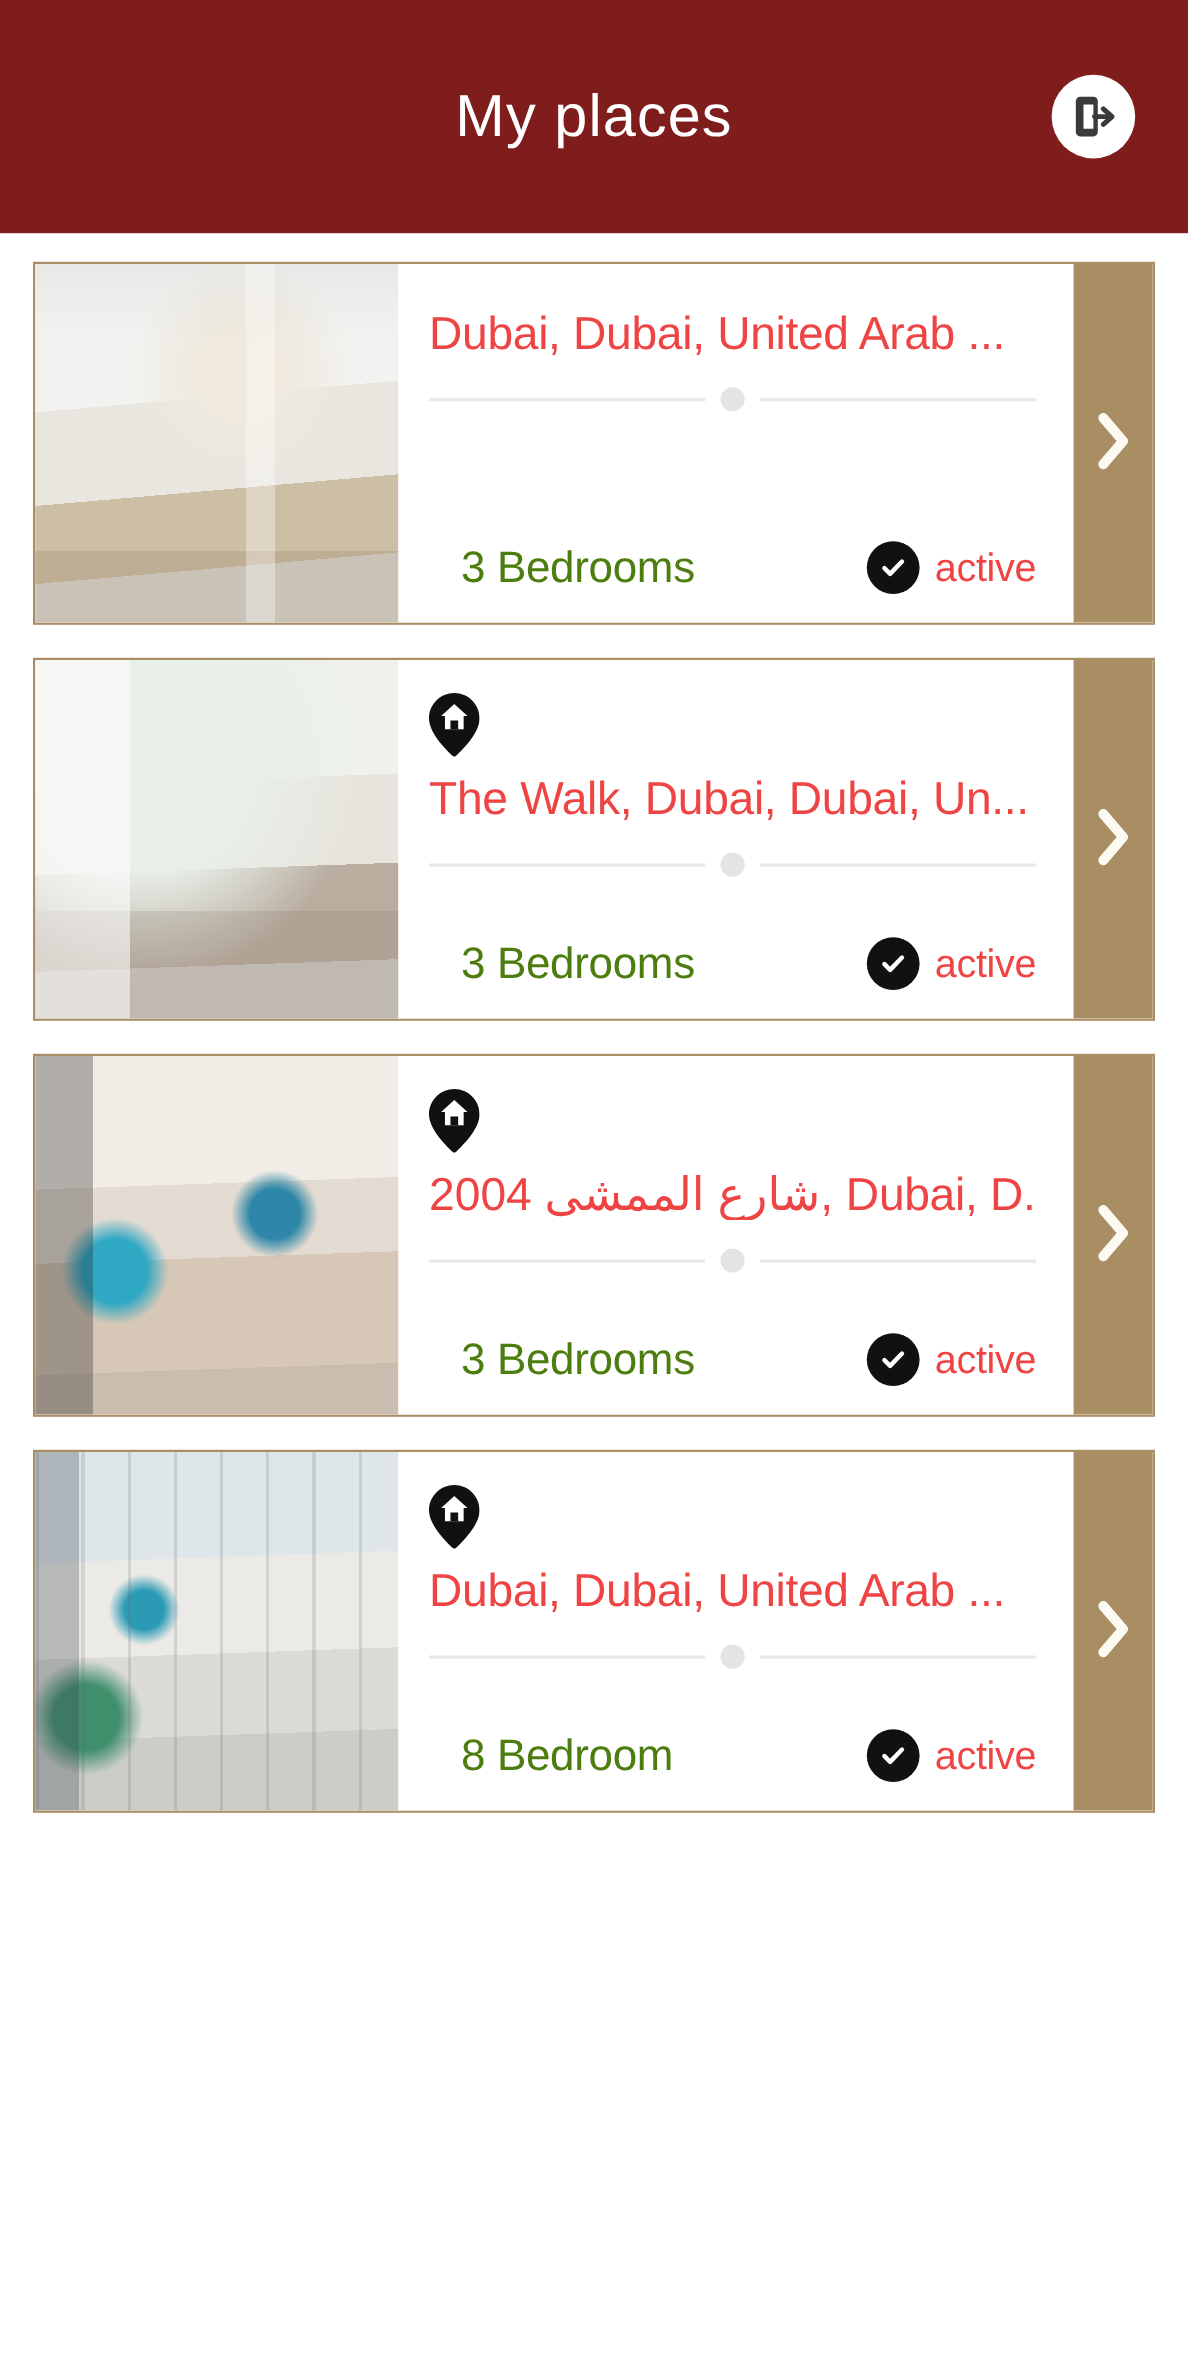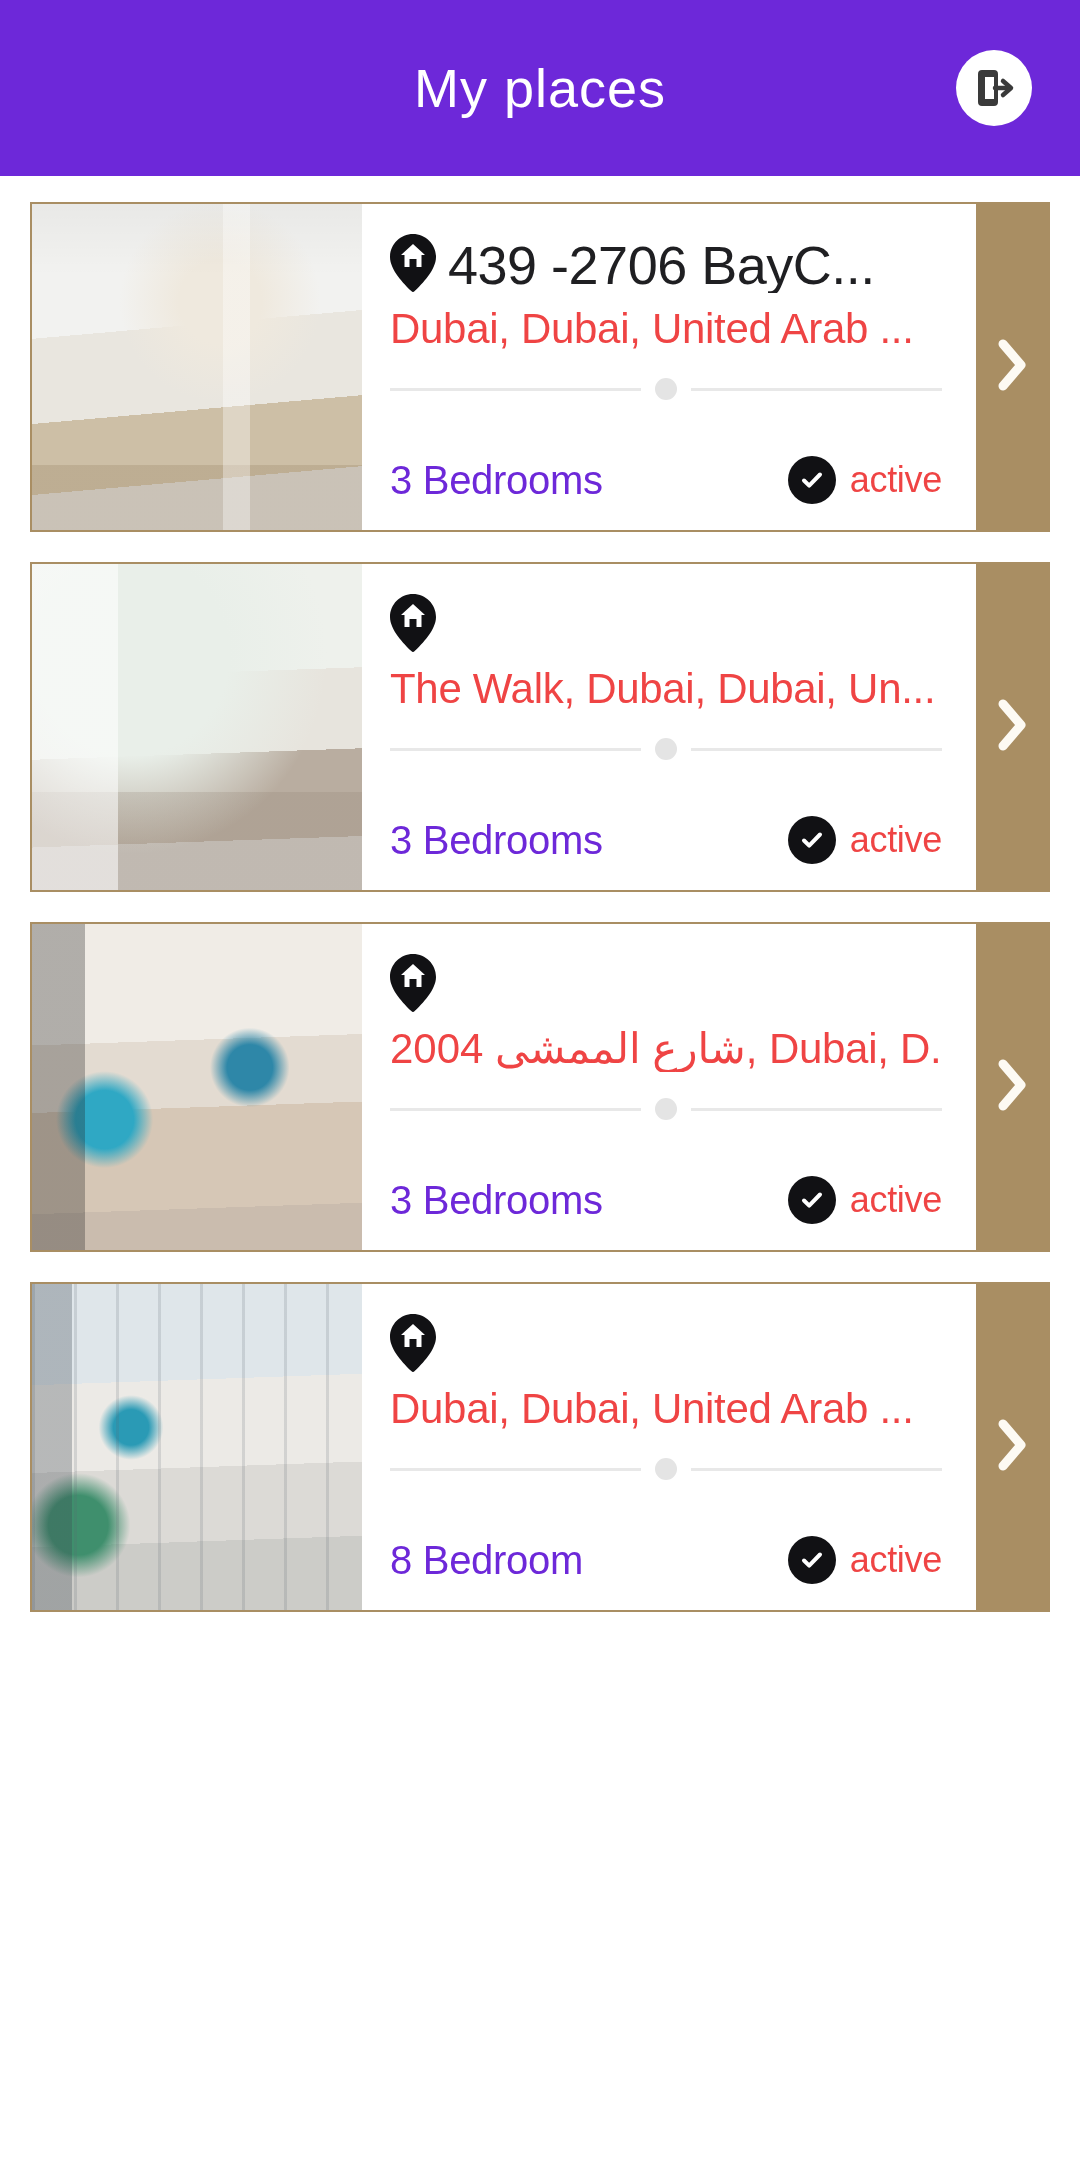--- a/index.html
+++ b/index.html
@@ -9,22 +9,22 @@
     height: 2160px;
     background: #ffffff;
     font-family: "Liberation Sans", sans-serif;
     overflow: hidden;
   }
 
   
   .appbar {
     position: relative;
     width: 1080px;
-    height: 176px;
-    background: #6d28d9;
+    height: 212px;
+    background: #7f1d1d;
     display: flex;
     align-items: center;
     justify-content: center;
   }
   .appbar-title {
     color: #ffffff;
     font-size: 54px;
     font-weight: 400;
     letter-spacing: 1px;
     line-height: 1;
@@ -129,24 +129,25 @@
 
   .card-meta-row {
     margin-top: auto;
     display: flex;
     align-items: center;
     justify-content: space-between;
     padding-top: 10px;
   }
   .bedrooms {
     font-size: 40px;
-    color: #6d28d9;
+    color: #4d7c0f;
     font-weight: 400;
     letter-spacing: -0.3px;
     white-space: nowrap;
+    margin-left: 29px;
   }
   .status-badge {
     display: flex;
     align-items: center;
     gap: 14px;
     white-space: nowrap;
   }
   .check-circle {
     width: 48px;
     height: 48px;
@@ -235,30 +236,20 @@
   </div>
 </div>
 
 <div class="list">
 
   <div class="card">
     <div class="card-thumb thumb-1">
       <div class="thumb-overlay"></div>
     </div>
     <div class="card-body">
-      <div class="card-title-row">
-        <span class="pin-icon">
-          <svg width="46" height="58" viewBox="0 0 46 58" aria-hidden="true">
-            <path d="M23 0 C10.3 0 0 10.3 0 23 C0 36 14 50 21.3 57.1 a2.4 2.4 0 0 0 3.4 0 C32 50 46 36 46 23 C46 10.3 35.7 0 23 0 Z" fill="#111114"></path>
-            <path d="M23 10 L35 21 h-3.5 v12 h-17 V21 H11 Z" fill="#ffffff"></path>
-            <rect x="19.5" y="25" width="7" height="8" fill="#111114"></rect>
-          </svg>
-        </span>
-        <span class="card-title">439 -2706 BayC...</span>
-      </div>
       <div class="card-subtitle">Dubai, Dubai, United Arab ...</div>
       <div class="divider-row">
         <div class="divider-line"></div>
         <div class="divider-dot"></div>
         <div class="divider-line"></div>
       </div>
       <div class="card-meta-row">
         <span class="bedrooms">3 Bedrooms</span>
         <span class="status-badge">
           <span class="check-circle">

